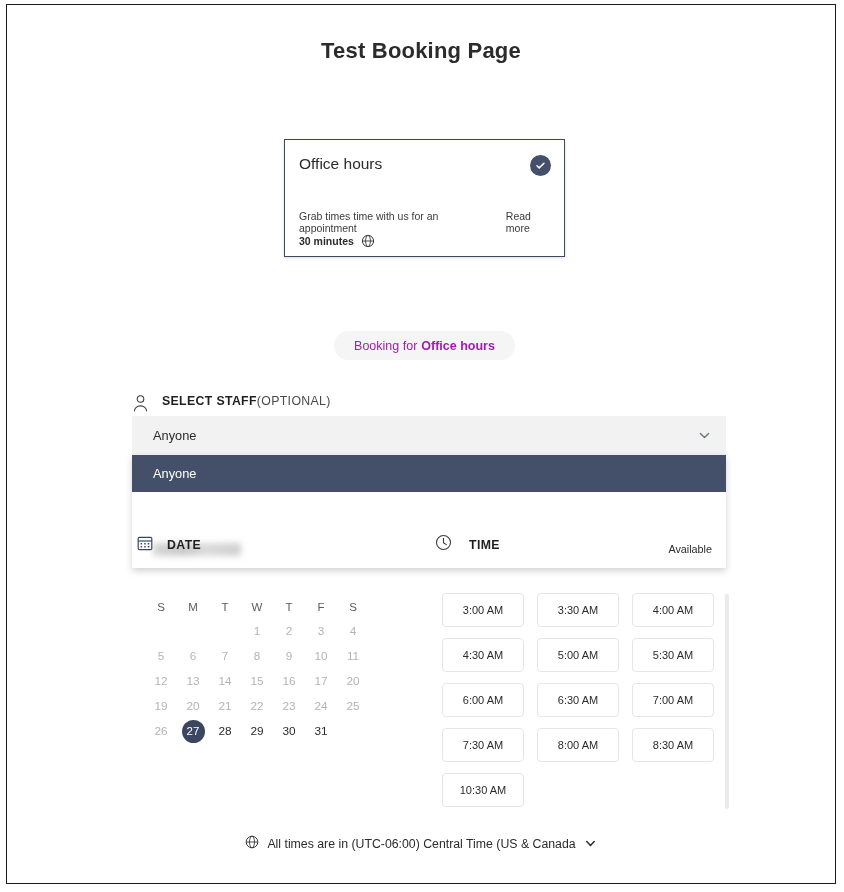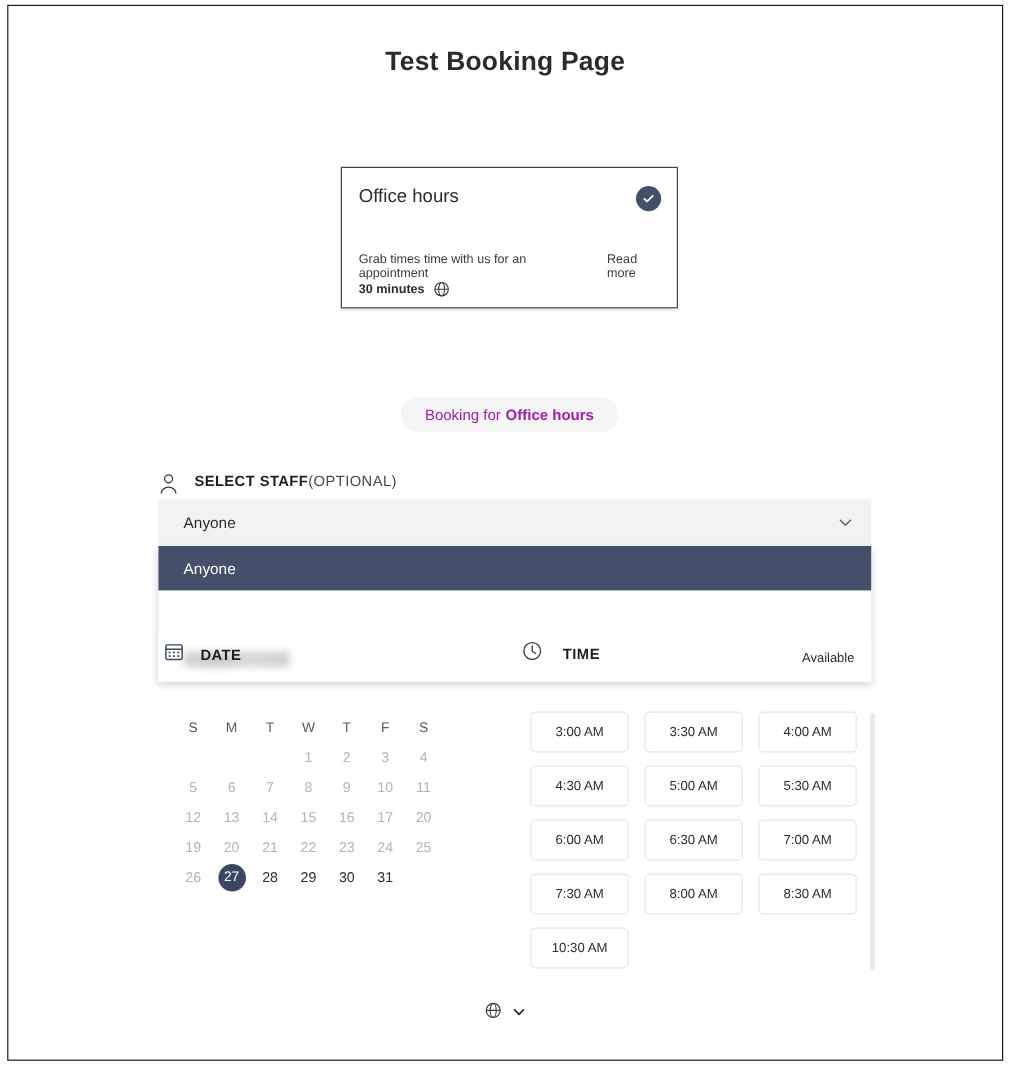--- a/index.html
+++ b/index.html
@@ -597,20 +597,21 @@
   <div class="slot-scrollbar"></div>
 
   <div class="timezone">
     <span>
       <svg width="14" height="14" viewBox="0 0 14 14">
         <circle cx="7" cy="7" r="5.8" stroke="#3b3b3b" stroke-width="1" fill="none"></circle>
         <ellipse cx="7" cy="7" rx="2.5" ry="5.8" stroke="#3b3b3b" stroke-width="0.9" fill="none"></ellipse>
         <line x1="1.2" y1="7" x2="12.8" y2="7" stroke="#3b3b3b" stroke-width="0.9"></line>
       </svg>
     </span>
+    <span class="tz-text">All times are in  (UTC-06:00) Central Time (US &amp; Canada</span>
     <span class="tz-chev">
       <svg width="13" height="13" viewBox="0 0 13 13">
         <path d="M2.8 4.6 L6.5 8.4 L10.2 4.6" stroke="#2b2b2b" stroke-width="1.5" fill="none" stroke-linecap="round" stroke-linejoin="round"></path>
       </svg>
     </span>
   </div>
 
 </div>
 </div>
 

